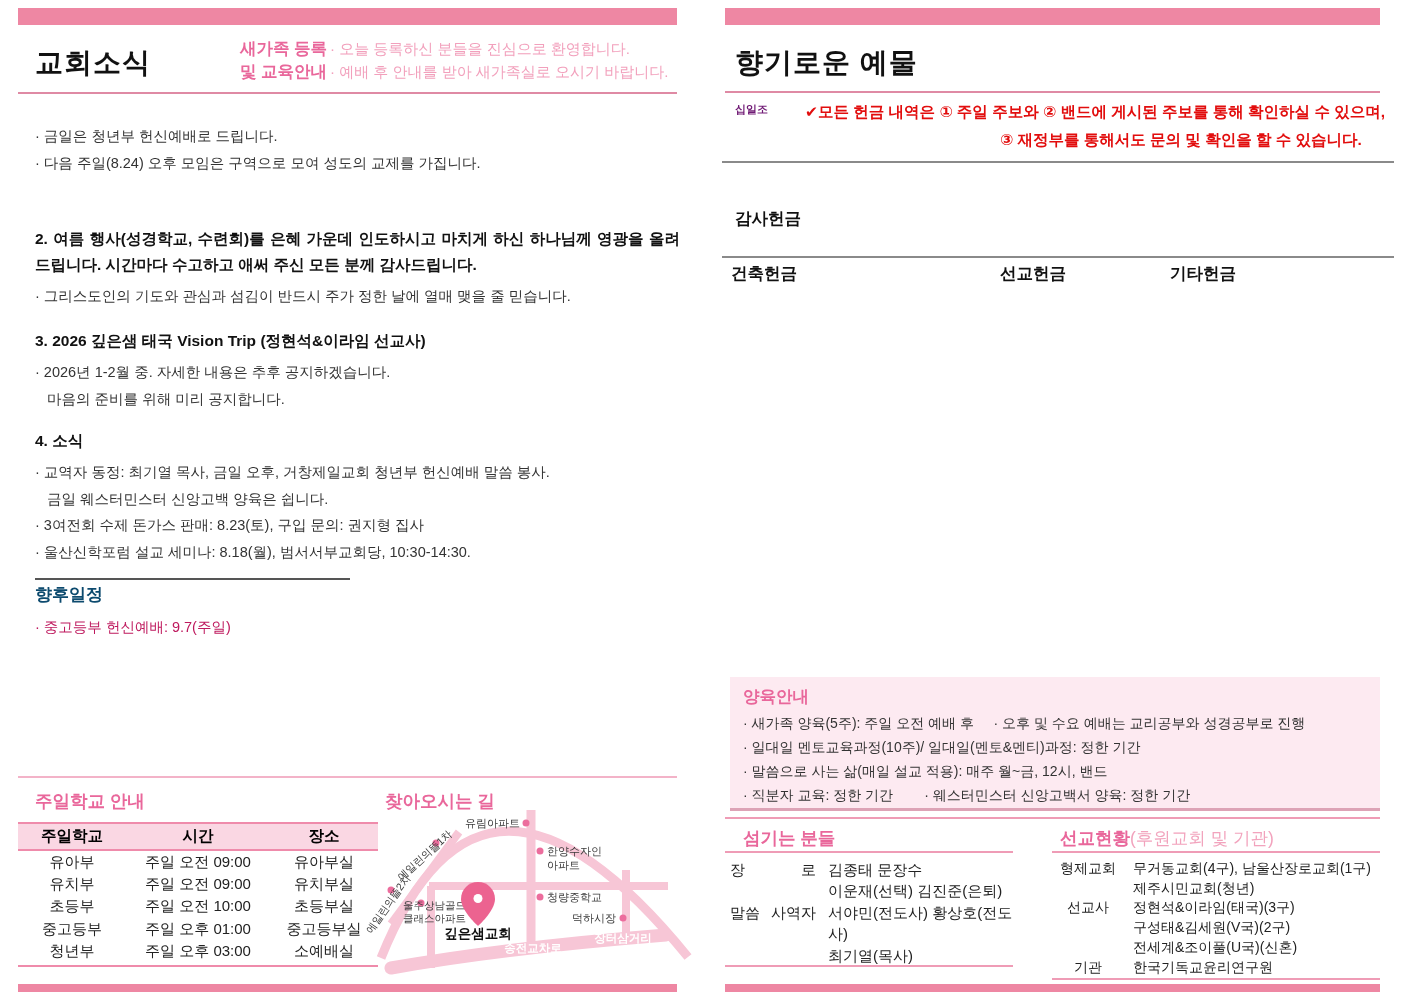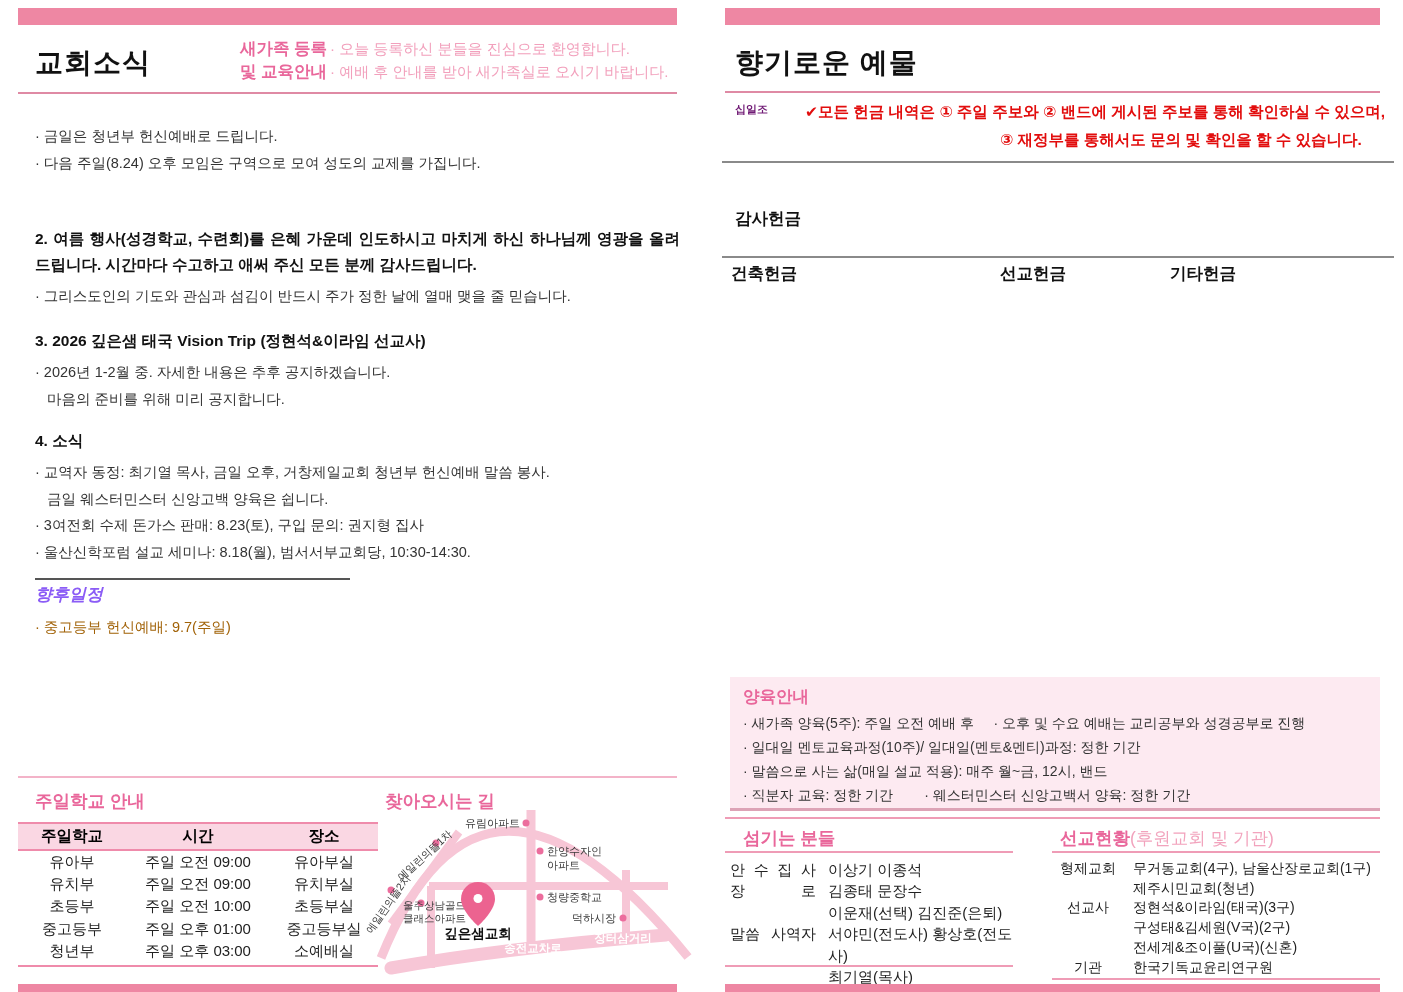--- a/index.html
+++ b/index.html
@@ -9,22 +9,22 @@
   .bar{position:absolute;background:#ee87a3;}
   .hline{position:absolute;height:2px;background:#df8aa4;}
   .grayline{position:absolute;height:1.5px;background:#8a8a8a;}
   .page-title{position:absolute;font-size:28px;font-weight:800;color:#111;letter-spacing:1px;}
   .newcomer-label{position:absolute;left:240px;top:37px;font-size:16.5px;line-height:23px;font-weight:700;color:#e9679b;}
   .newcomer-bullets{position:absolute;left:330px;top:37px;font-size:15px;line-height:23px;color:#f2a0bc;}
   .sec{position:absolute;left:35px;width:645px;}
   .sec-title{font-size:15.5px;font-weight:700;color:#111;line-height:26px;text-align:justify;}
   .sec-body{margin-top:5px;}
   .sec-line{font-size:14.5px;color:#333;line-height:26.5px;white-space:pre-wrap;}
-  .future-title{position:absolute;left:35px;top:583px;font-size:17px;font-weight:700;color:#8b5cf6;font-style:italic;}
-  .future-line{position:absolute;left:35px;top:618px;font-size:14.5px;color:#a16207;}
+  .future-title{position:absolute;left:35px;top:583px;font-size:17px;font-weight:700;color:#0c4a6e;}
+  .future-line{position:absolute;left:35px;top:618px;font-size:14.5px;color:#be185d;}
   .sub-title{position:absolute;font-size:17.5px;font-weight:700;color:#e9679b;}
   .ss-table{position:absolute;left:18px;top:822px;width:360px;border-top:2px solid #ef8bab;font-size:15px;}
   .ss-head{display:grid;grid-template-columns:30% 40% 30%;background:#fad7e3;color:#000000;
            font-weight:700;font-size:15.5px;height:25px;align-items:center;text-align:center;
            border-bottom:2px solid #ef8bab;}
   .ss-row{display:grid;grid-template-columns:30% 40% 30%;height:22.4px;align-items:center;text-align:center;color:#222;}
   .ss-bottom{border-top:2px solid #ef8bab;margin-top:2px;}
   .tithe-red{position:absolute;font-size:15.5px;font-weight:700;color:#e20d0d;}
   .offer-label{position:absolute;font-size:16.5px;font-weight:700;color:#111;}
   .nurture-box{position:absolute;left:730px;top:677px;width:650px;height:131px;background:#fdeaf1;
@@ -201,24 +201,20 @@
     <div class="nurture-line">· 말씀으로 사는 삶(매일 설교 적용): 매주 월~금, 12시, 밴드</div>
     <div class="nurture-line">· 직분자 교육: 정한 기간        · 웨스터민스터 신앙고백서 양육: 정한 기간</div>
   </div>
 
   <div class="pinkline" style="left:725px;top:817px;width:655px;"></div>
 
   <div class="sub-title" style="left:743px;top:826px;">섬기는 분들</div>
   <div class="pinkline" style="left:725px;top:851px;width:288px;height:1.5px;"></div>
   <div class="sv-rows">
     <div class="sv-row">
-      <div class="sv-role">안 수 집 사</div>
-      <div class="sv-val">이상기 이종석</div>
-    </div>
-    <div class="sv-row">
       <div class="sv-role">장 로</div>
       <div class="sv-val">김종태 문장수</div>
     </div>
     <div class="sv-row">
       <div class="sv-role"></div>
       <div class="sv-val">이운재(선택) 김진준(은퇴)</div>
     </div>
     <div class="sv-row">
       <div class="sv-role">말씀 사역자</div>
       <div class="sv-val">서야민(전도사) 황상호(전도사)</div>

